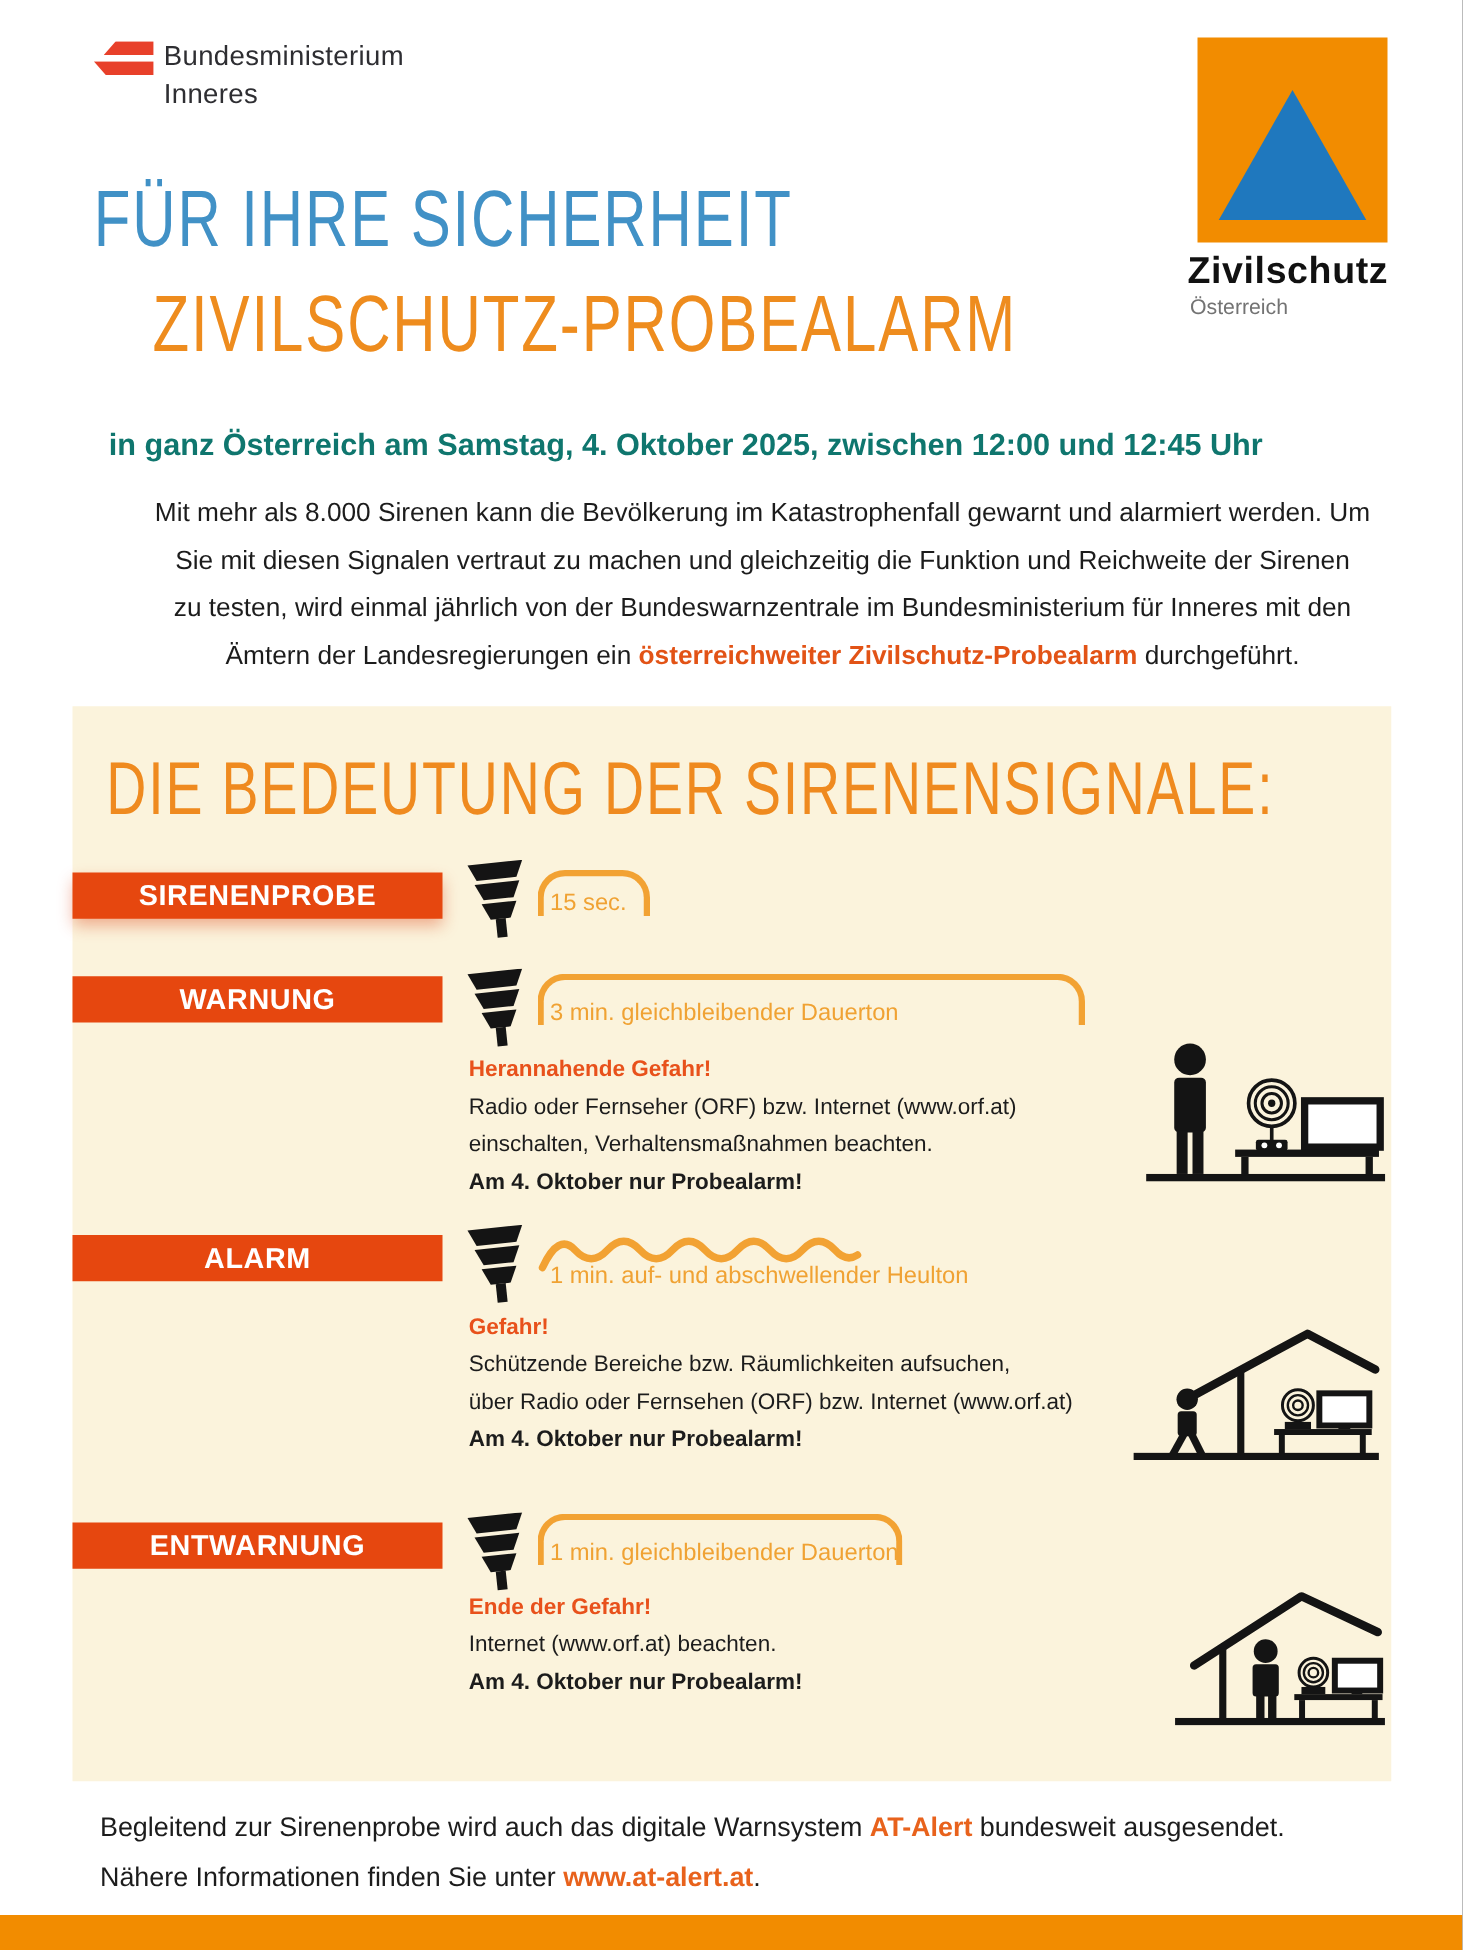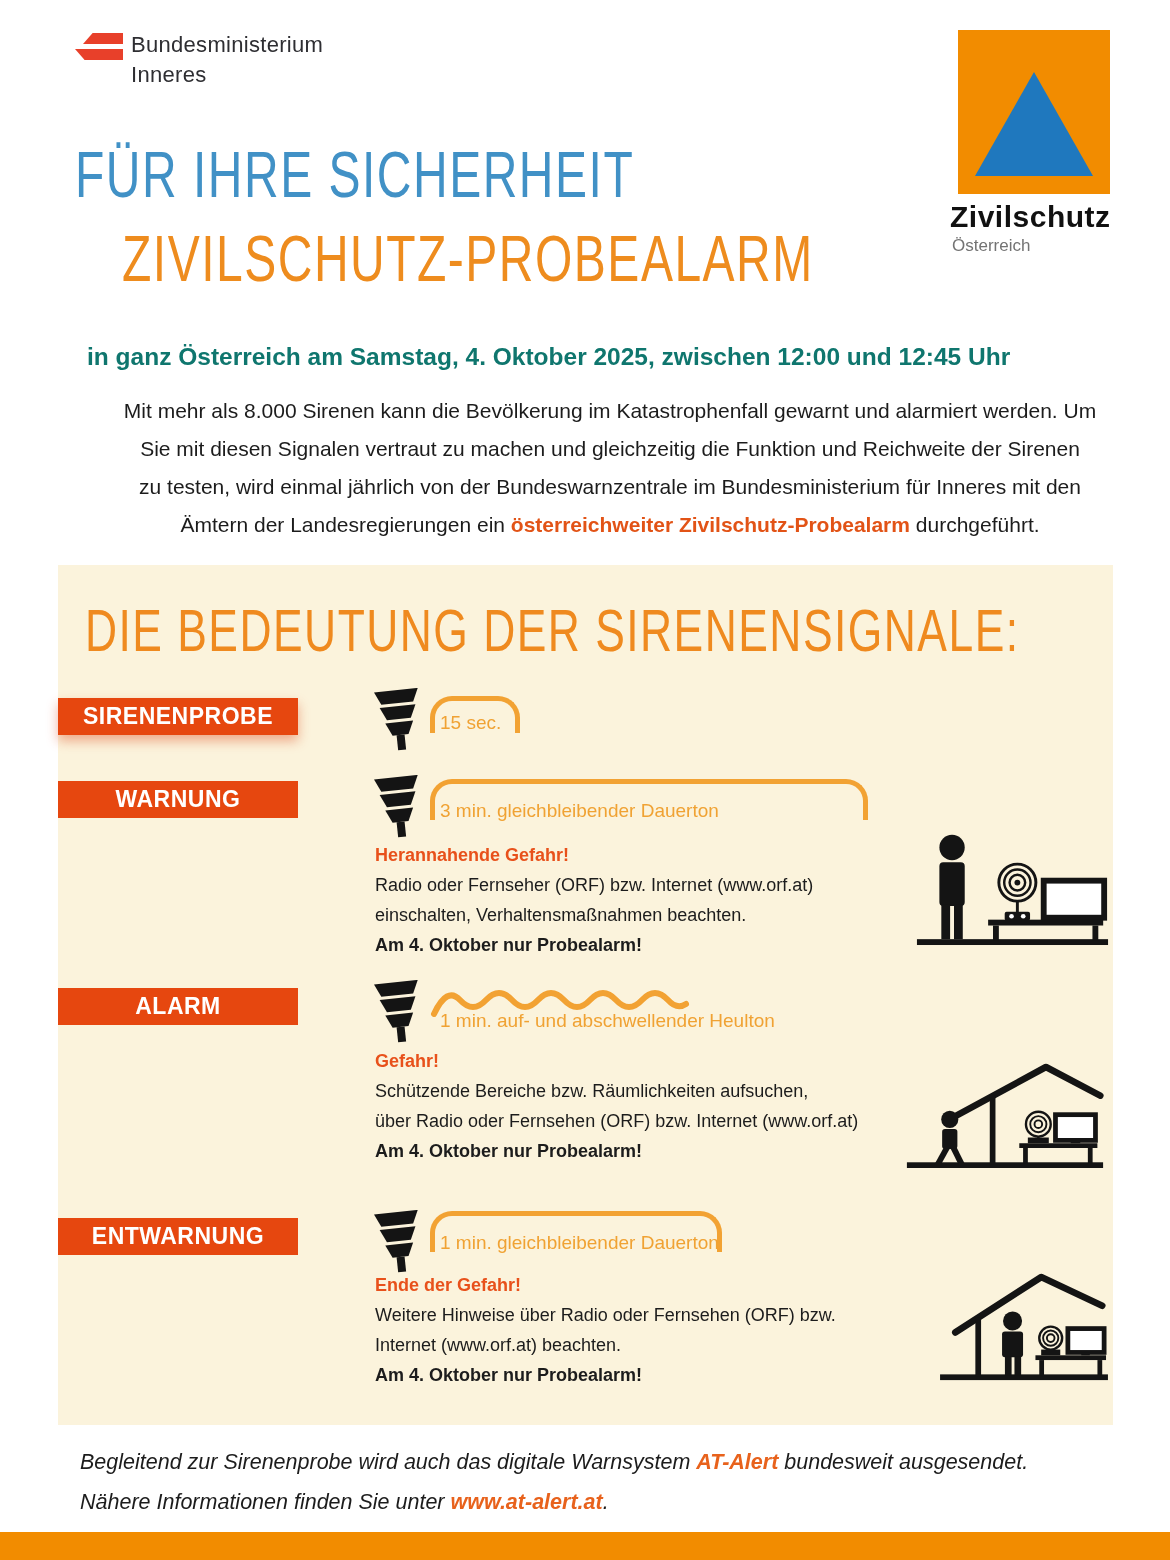--- a/index.html
+++ b/index.html
@@ -32,33 +32,33 @@
 
   .intro { font-size:21px; line-height:38px; width:1060px; white-space:pre-line; color:#1c1c1c;text-align:center; }
   .hl-red { color:#e25316; font-weight:bold; }
   .hl-orange { color:#e8621c; font-weight:bold; }
 
   
   .panel { left:58px; top:565px; width:1055px; height:860px; background:#fbf3dc; }
   .section-heading { font-weight:300; font-size:60px; color:#ef8a1f; letter-spacing:2px;
                      transform:scaleX(.74); transform-origin:left top; white-space:nowrap; }
 
-  .label-box { width:240px; height:37px; background:#e6470f; color:#fff; font-weight:bold;
+  .label-box { width:296px; height:37px; background:#e6470f; color:#fff; font-weight:bold;
                font-size:23px; letter-spacing:.5px; display:flex; align-items:center; justify-content:center; }
   .label-shadow { box-shadow:0 6px 12px rgba(221,62,18,.4); }
 
   .bracket { border-top:5px solid #f2a233; border-left:5px solid #f2a233; border-right:5px solid #f2a233;
              border-radius:22px 22px 0 0; }
   .duration { font-size:19px; color:#f0a233; white-space:nowrap; }
 
   .alert-block p { margin:0; font-size:18px; line-height:30px; white-space:nowrap; }
   .alert-title { color:#e8511b; font-weight:bold; }
   .alert-note { font-weight:bold; }
 
-  .outro-line { font-size:21.5px; white-space:nowrap;font-style:italic; }
+  .outro-line { font-size:21.5px; white-space:nowrap; }
 
   .footer-bar { left:0; top:1532px; width:1170px; height:28px; background:#f28c00; }
 
   svg { display:block; }
 </style>
 </head>
 <body>
 
 <div class="page">
 
@@ -190,21 +190,20 @@
       <polygon points="8,18 44,18 38,31 14,31"></polygon>
       <polygon points="12,34 40,34 34,47 18,47"></polygon>
       <rect x="22" y="47" width="8" height="15"></rect>
     </g>
   </svg>
   <div class="abs bracket" style="left:430px; top:1211px; width:282px; height:36px;"></div>
   <div class="abs duration" style="left:440px; top:1232px;">1 min. gleichbleibender Dauerton</div>
 
   <div class="abs alert-block" style="left:375px; top:1270px;">
     <p class="alert-title">Ende der Gefahr!</p>
-    <p>Weitere Hinweise über Radio oder Fernsehen (ORF) bzw.</p>
     <p>Internet (www.orf.at) beachten.</p>
     <p class="alert-note">Am 4. Oktober nur Probealarm!</p>
   </div>
 
   <svg class="abs" style="left:935px; top:1258px;" width="178" height="124" viewBox="0 0 180 130">
     <rect x="2" y="122" width="176" height="6" fill="#141414"></rect>
     <polyline points="18,78 108,20 172,50" fill="none" stroke="#141414" stroke-width="7" stroke-linejoin="round" stroke-linecap="round"></polyline>
     <line x1="42" y1="62" x2="42" y2="124" stroke="#141414" stroke-width="6"></line>
     <circle cx="78" cy="66" r="10" fill="#141414"></circle>
     <rect x="67" y="77" width="22" height="27" rx="3" fill="#141414"></rect>

